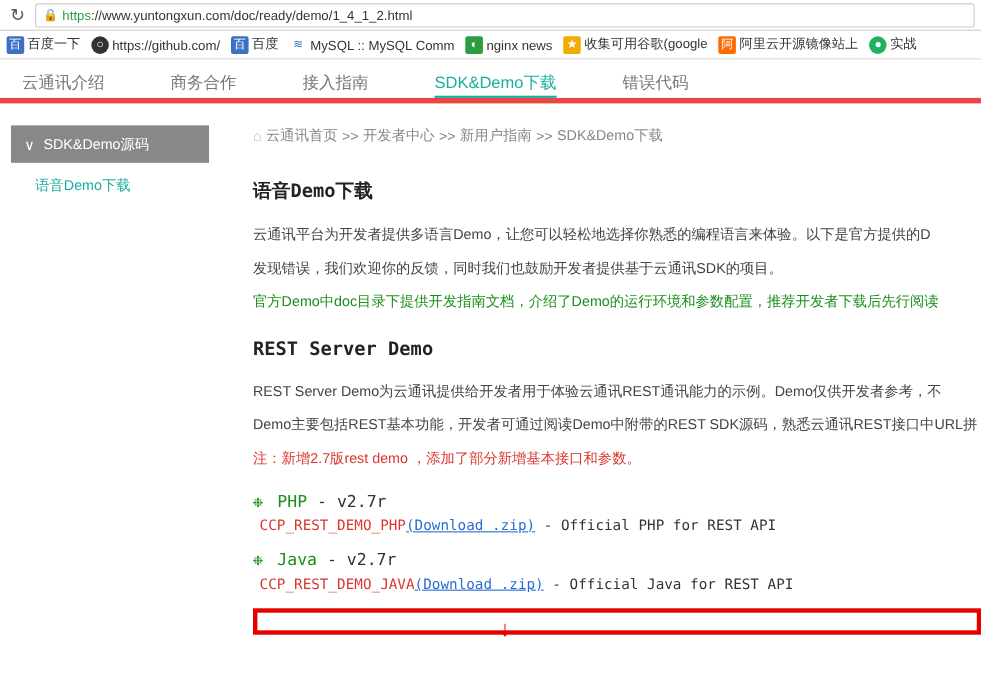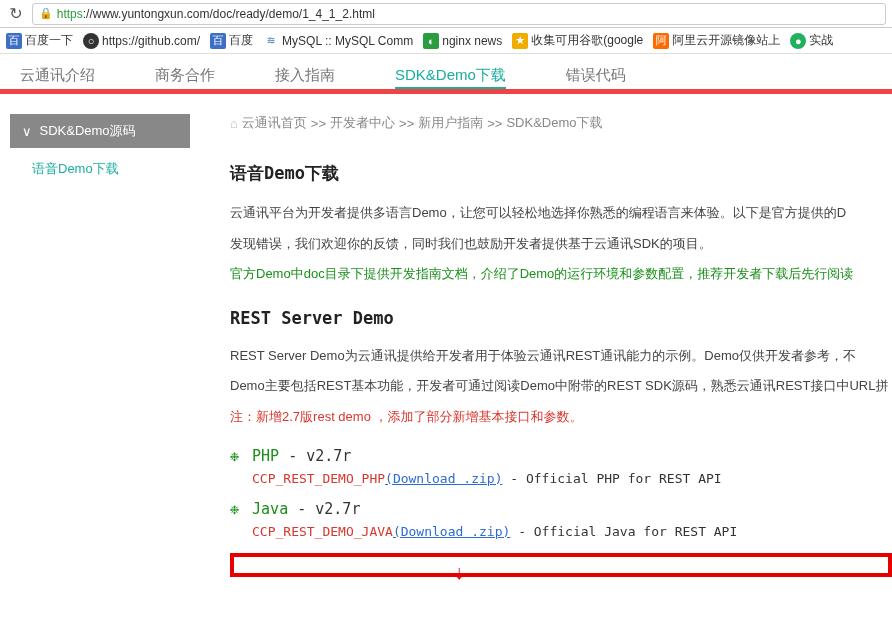--- a/index.html
+++ b/index.html
@@ -41,21 +41,21 @@
 
 h3.section { font-size: 17px; font-weight: bold; margin: 10px 0 16px; color: #222; font-family: Consolas, "Microsoft YaHei", monospace; }
 .para { font-size: 13px; line-height: 1.9; margin-bottom: 6px; color: #444; }
 .green-note { color: #1a8f1a; font-size: 13px; line-height: 1.8; margin-bottom: 22px; }
 .red-note { color: #d9362d; font-size: 13px; line-height: 1.8; margin-bottom: 18px; }
 
 .item { margin: 14px 0 6px; font-family: Consolas, monospace; font-size: 15px; }
 .snow { color: #1a8f1a; margin-right: 4px; }
 .lang { color: #1a8f1a; }
 .ver { color: #333; }
-.sub { margin: 6px 0 0 22px; font-family: Consolas, monospace; font-size: 13px; }
+.sub { margin: 6px 0 0 6px; font-family: Consolas, monospace; font-size: 13px; }
 .pkg { color: #d9362d; }
 .dl { color: #2b6cd4; text-decoration: underline; }
 .desc { color: #333; }
 
 .highlight-box { border: 4px solid #e80000; padding: 6px 8px 10px; margin-top: 14px; position: relative; }
 .arrow { position: absolute; left: 220px; top: 4px; color: #e80000; font-size: 20px; }
 </style>
 </head>
 <body>
 

